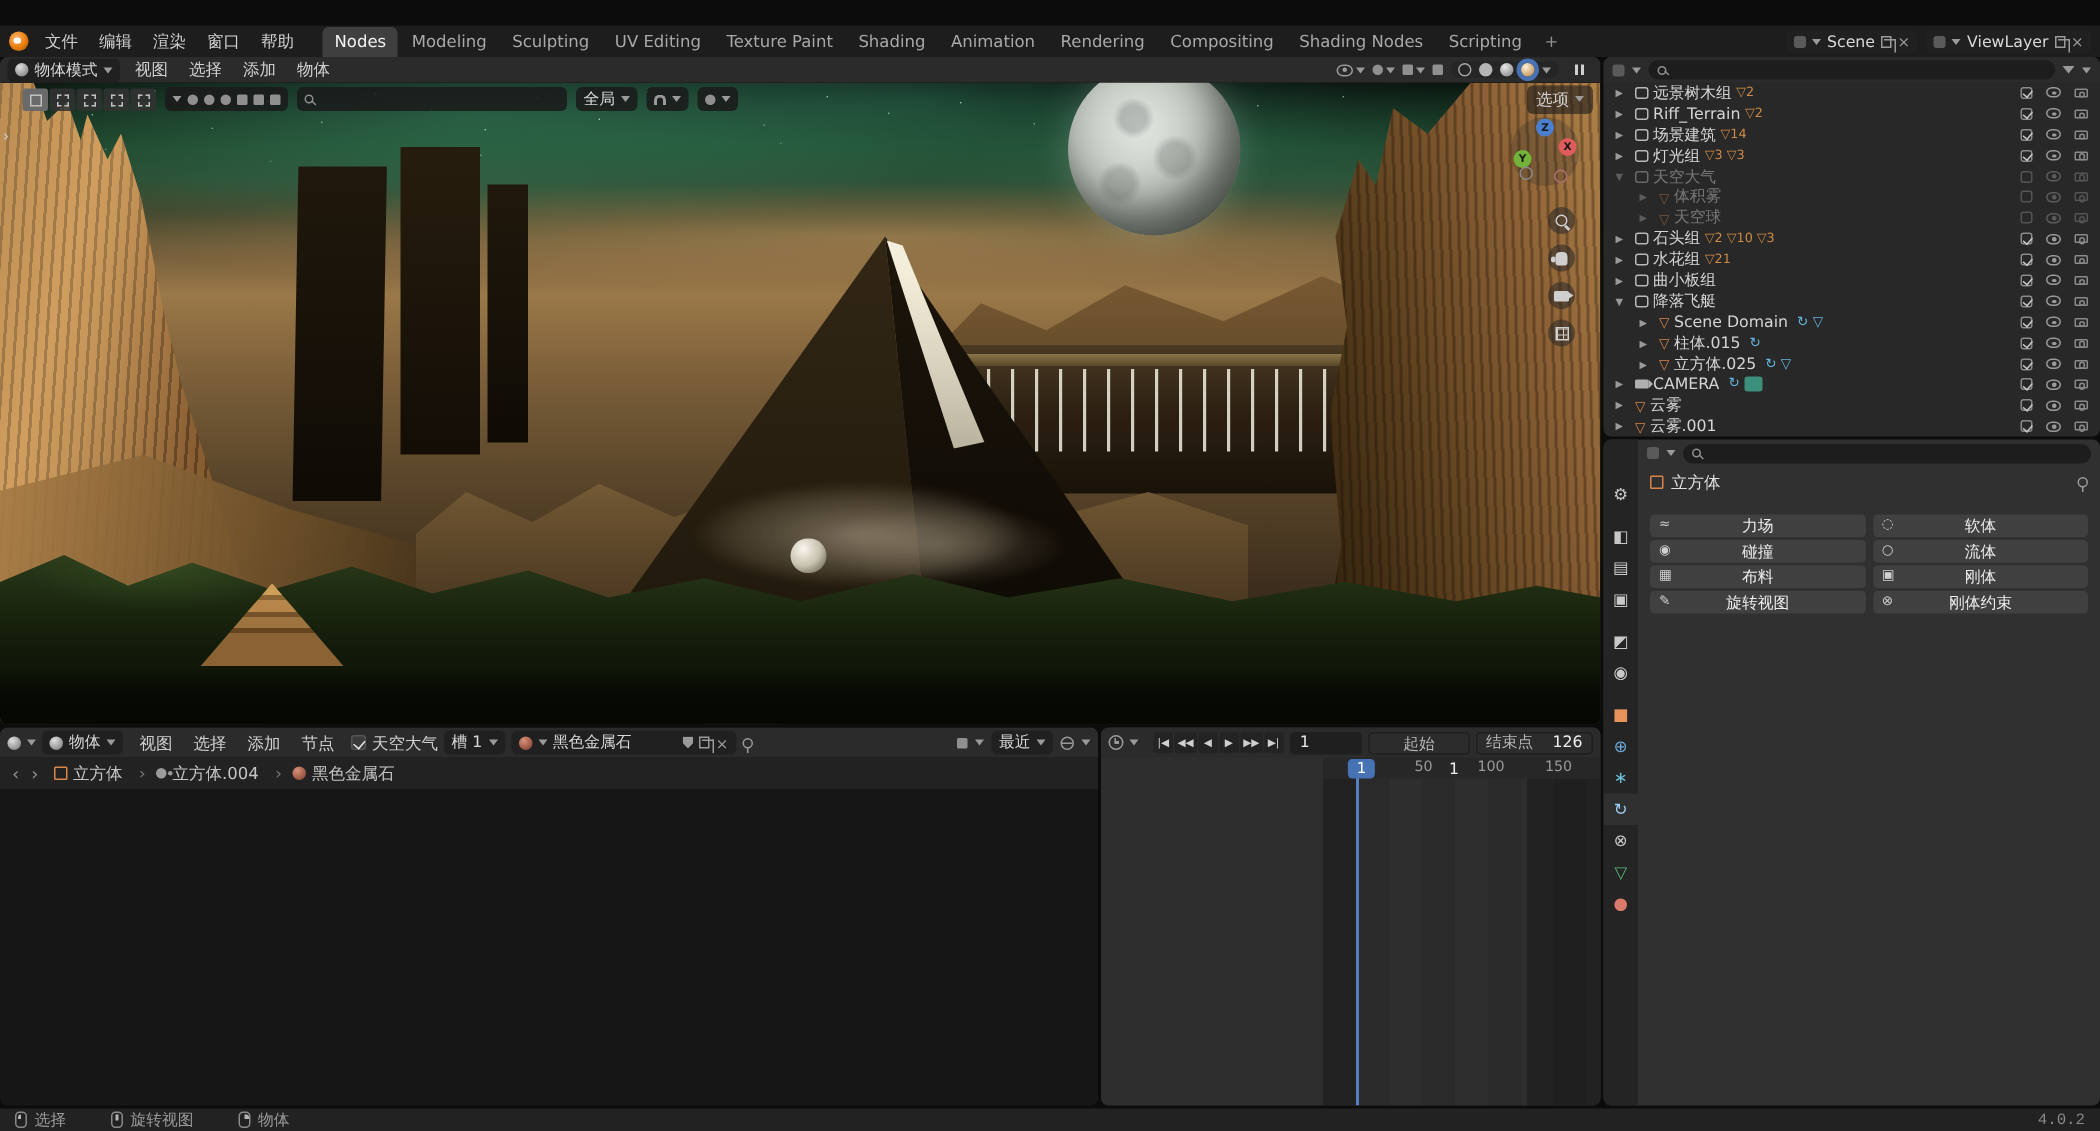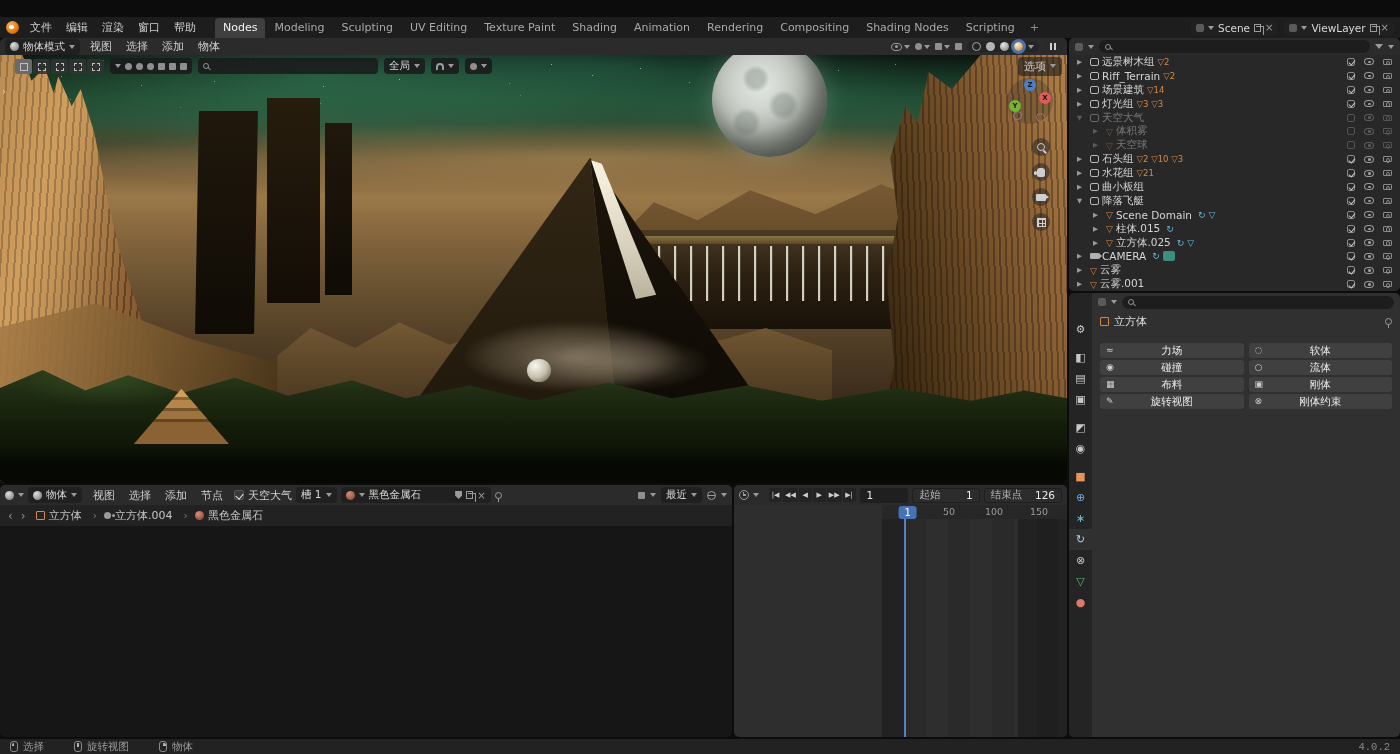--- a/index.html
+++ b/index.html
@@ -223,21 +223,21 @@
   .mat-pill .pill-label { flex:1; }
 
   
   .timeline { left:734px;top:485px;width:333px;height:252px;background:#2e2e2e; }
   .tl-header { height:20px;background:#2b2b2b;display:flex;align-items:center;padding:0 5px;gap:4px;position:relative;z-index:3; }
   .playback { display:flex;gap:1px;margin-left:6px; }
   .pb-btn { min-width:13px;height:14px;display:flex;align-items:center;justify-content:center;font-size:7px;color:#cfcfcf;background:#232323;border-radius:2px;padding:0 2px;white-space:nowrap; }
   .frame-field { width:52px;height:15px;background:#1f1f1f;border-radius:3px;display:flex;align-items:center;padding:0 7px;color:#e8e8e8;font-size:10.5px; }
   .num-field { height:15px;background:#2c2c2c;border:1px solid #1f1f1f;border-radius:3px;display:flex;align-items:center;padding:0 6px;gap:4px;font-size:10.5px; }
   .nf-label { color:#b5b5b5; } .nf-val { color:#ececec;margin-left:auto; }
-  .nf-start { width:72px; } .nf-end { width:84px; }
+  .nf-start { width:72px;flex-direction:column; } .nf-end { width:84px; }
   .tl-body { position:absolute;top:20px;left:0;right:0;bottom:0; }
   .tl-channels { position:absolute;left:0;top:0;width:148px;bottom:0;background:#242424;border-right:1px solid #1c1c1c; }
   .tl-search { height:16px;background:#2b2b2b;display:flex;align-items:center;padding:0 4px;gap:4px; }
   .tl-search .searchbox { flex:1;height:11px; }
   .ic-swap::before { content:"↔";color:#9a9a9a;font-size:10px; }
   .tl-chan-row { height:14px;background:#6d4340;display:flex;align-items:center;padding-left:6px;gap:5px;color:#eee;font-size:10.5px; }
   .chan-arrow { width:0;height:0;border-left:3.5px solid transparent;border-right:3.5px solid transparent;border-top:4.5px solid #ddd; }
   .tl-frames { position:absolute;left:148px;right:0;top:0;bottom:0;background:repeating-linear-gradient(90deg,#2e2e2e 0 22px,#2a2a2a 22px 44px); }
   .tl-ruler { position:absolute;left:0;right:0;top:0;height:14px;background:#272727;z-index:2; }
   .tick { position:absolute;top:1px;color:#9a9a9a;font-size:9.5px;transform:translateX(-50%); }

